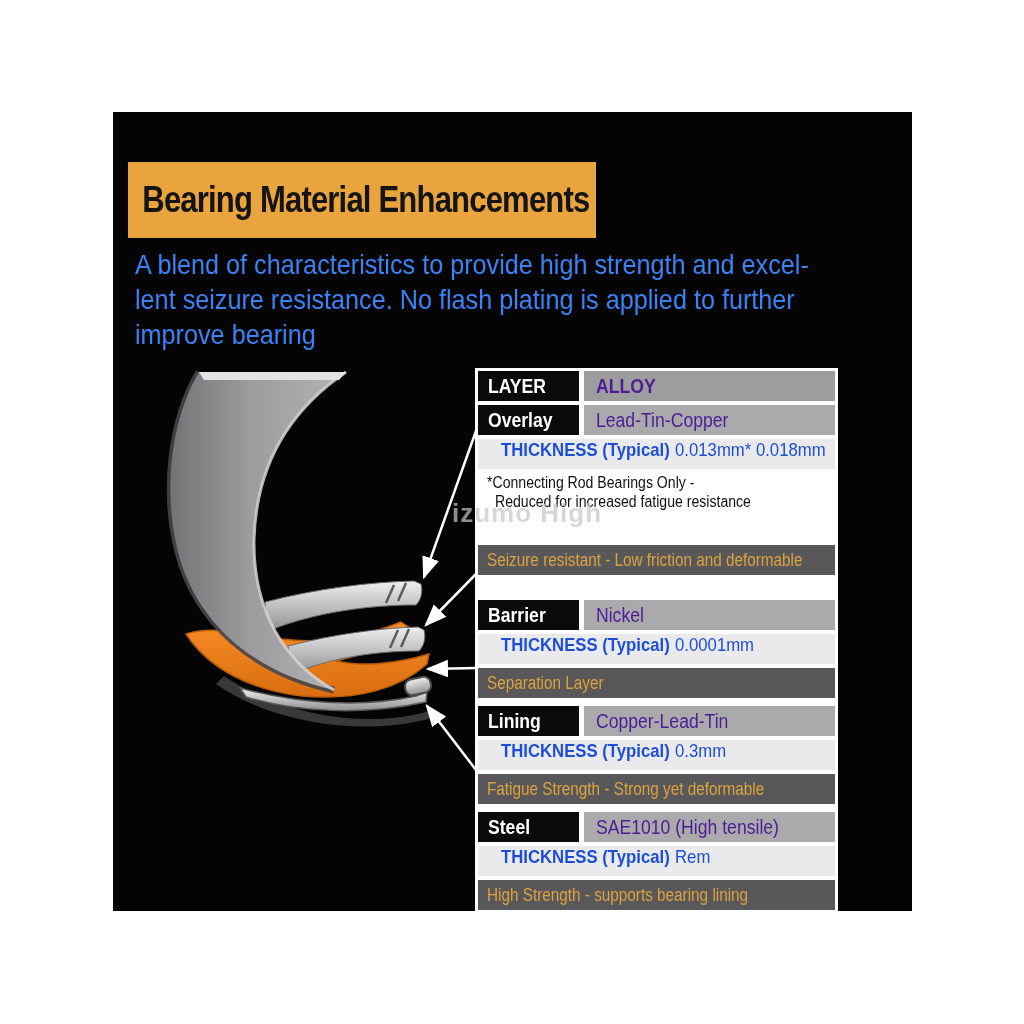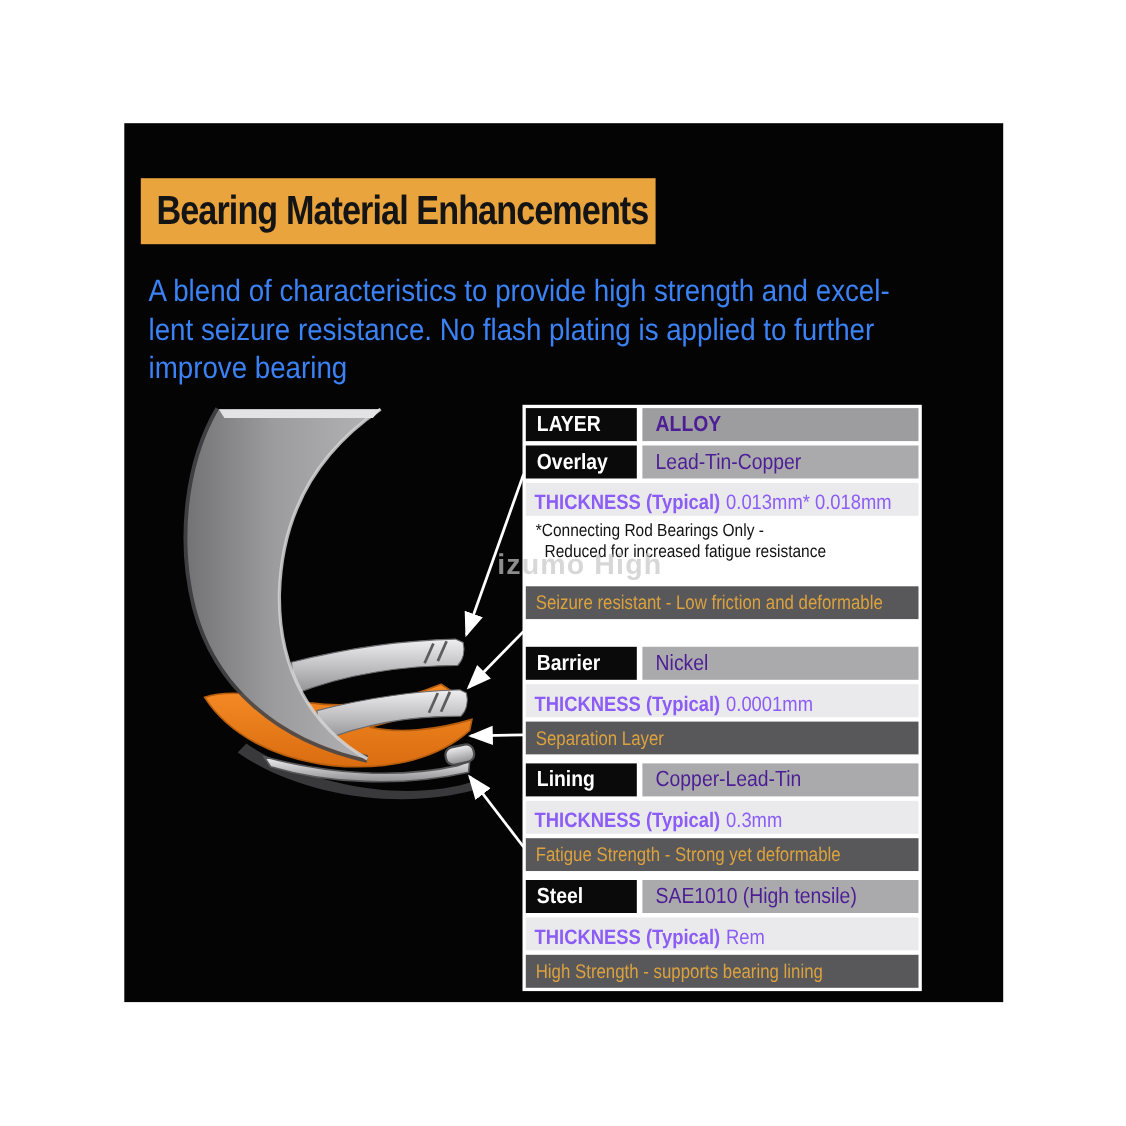--- a/index.html
+++ b/index.html
@@ -6,21 +6,21 @@
   body{
     width:1024px;height:1024px;background:#ffffff;position:relative;
     font-family:"Liberation Sans", sans-serif;overflow:hidden;
   }
   .frame{
     position:absolute;left:113px;top:112px;width:799px;height:799px;
     background:#040404;
   }
   
   .banner{
-    position:absolute;left:128px;top:162px;width:468px;height:60px;
+    position:absolute;left:128px;top:162px;width:468px;height:76px;
     background:#e9a43e;display:flex;align-items:center;
   }
   .banner .txt{
     color:#141414;font-weight:bold;font-size:37px;letter-spacing:-1px;
     padding-left:17px;white-space:nowrap;display:inline-block;
     transform:scaleX(.84);transform-origin:0 50%;
   }
   
   .desc{
     position:absolute;left:135px;top:247px;color:#3b82f6;font-size:28px;
@@ -44,22 +44,22 @@
     display:flex;align-items:center;padding-left:10px;box-sizing:border-box;flex:none;
   }
   .pair .sep{width:5px;background:#ffffff;flex:none;}
   .pair .val{
     flex:1;background:#aaaaac;color:#4c1d95;font-size:20px;
     display:flex;align-items:center;padding-left:12px;min-width:0;
   }
   .pair .val.hdr{background:#9d9da0;font-weight:bold;}
   .cond{display:inline-block;white-space:nowrap;transform:scaleX(.88);transform-origin:0 50%;}
   .thick{
-    height:30px;background:#eaeaec;color:#8b5cf6;display:flex;align-items:flex-end;
-    padding-left:8px;font-size:19px;
+    height:30px;background:#eaeaec;color:#1d4ed8;display:flex;align-items:flex-start;
+    padding-left:23px;font-size:19px;
   }
   .thick .tlab{font-weight:bold;margin-right:6px;}
   .note{
     background:#ffffff;color:#111;font-size:16px;line-height:19px;
     padding:4px 0 22px 9px;
   }
   .note .n2{padding-left:8px;}
   .hl{
     height:30px;background:#58585a;color:#dca23e;font-size:18px;
     display:flex;align-items:center;padding-left:9px;
@@ -162,21 +162,21 @@
           <span class="cond">Lead-Tin-Copper</span>
         </div>
     </div>
     <div class="row thick">
       <span class="cond"><span class="tlab">THICKNESS (Typical)</span><span>0.013mm* 0.018mm</span></span>
     </div>
     <div class="note">
       <div class="n1 cond">*Connecting Rod Bearings Only -</div>
       <div class="n2"><span class="cond">Reduced for increased fatigue resistance</span></div>
     </div>
-    <div class="row hl" style="margin-top:0;">
+    <div class="row hl" style="margin-top:12px;">
       <span class="cond">Seizure resistant - Low friction and deformable</span>
     </div>
   </div>
 
   <div class="gap"></div>
 
   <div class="section" style="margin-top:0;">
     <div class="row pair" style="margin-top:17px;">
       <div class="lab">
           <span class="cond">Barrier</span>

